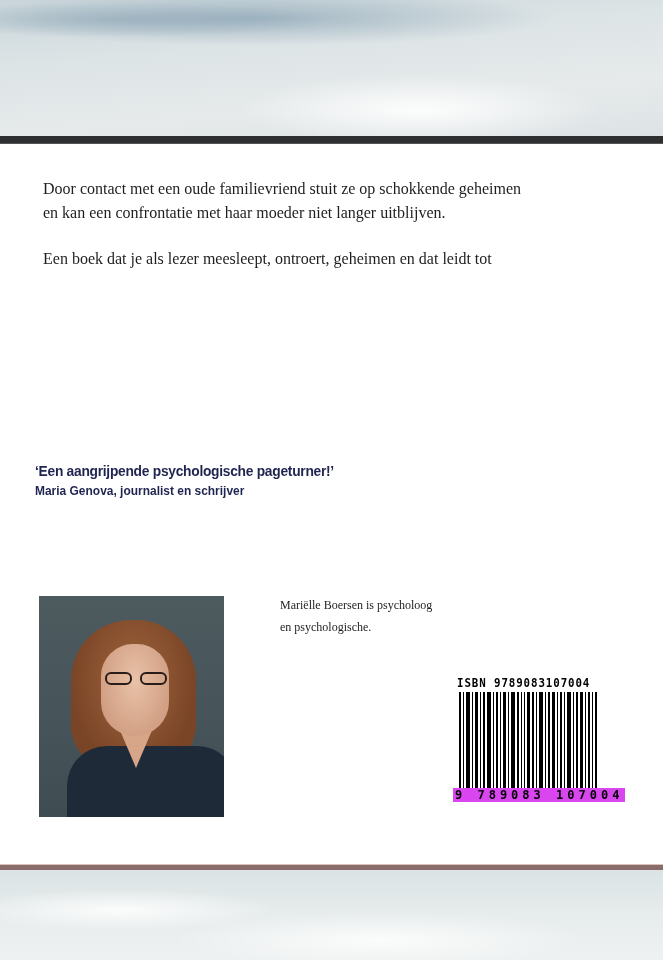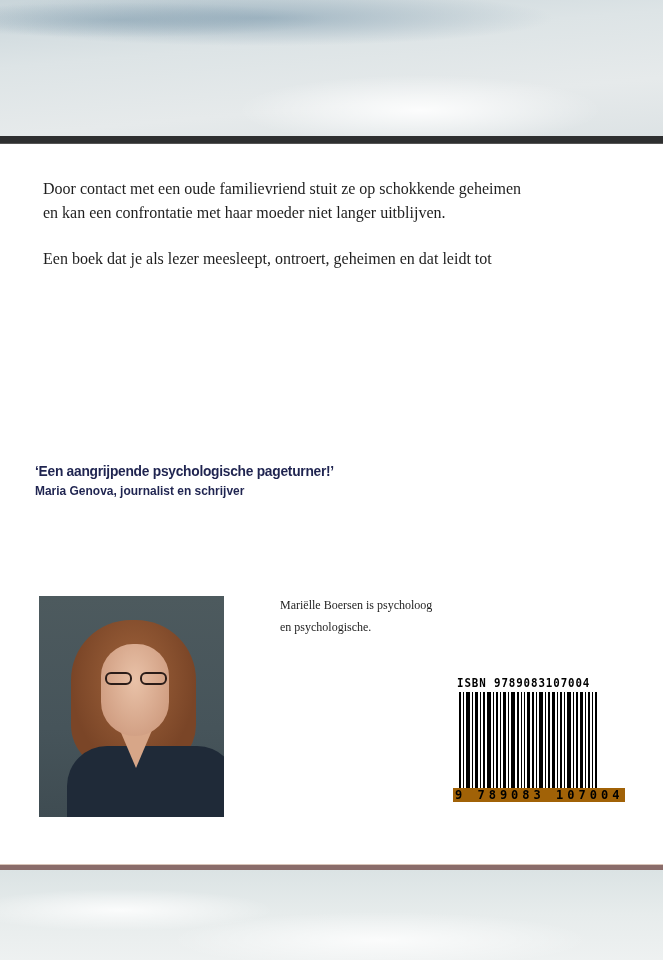--- a/index.html
+++ b/index.html
@@ -31,21 +31,21 @@
   .photo .glasses span { position: absolute; top: 0; width: 27px; height: 13px; border: 2.5px solid #2a1c18; border-radius: 6px; box-sizing: border-box; }
   .photo .glasses .l { left: 2px; } .photo .glasses .r { left: 37px; }
   .photo .body { position: absolute; left: 28px; top: 150px; width: 170px; height: 90px; border-radius: 40px 40px 0 0; background: #1f2a38; }
   .photo .neck { position: absolute; left: 80px; top: 132px; width: 34px; height: 40px; background: #d7a688; clip-path: polygon(0 0, 100% 0, 50% 100%); }
   .bio { position: absolute; left: 273px; top: 594px; color: #1e1e1e; font-size: 12px; line-height: 22px; margin-left: 7px; }
   .bio span { display: block; white-space: nowrap; }
   .barcode { position: absolute; left: 453px; top: 676px; width: 162px; height: 134px; }
   .barcode .isbn-top { position: absolute; left: 4px; top: 0; font-family: "DejaVu Sans Mono", monospace; font-size: 12px; font-weight: bold; letter-spacing: 1px; color: #000; white-space: nowrap; transform: scaleX(0.9); transform-origin: left; }
   .barcode .bars { position: absolute; left: 6px; top: 16px; width: 152px; height: 100px; display: flex; align-items: flex-start; }
   .barcode .bars i { display: block; background: #000; height: 100px; margin-right: 2px; }
-  .barcode .digits { position: absolute; left: 0; top: 112px; font-family: "DejaVu Sans Mono", monospace; font-size: 12px; font-weight: bold; color: #000; letter-spacing: 4px; white-space: nowrap; background: #a16207; padding: 0 2px; }
+  .barcode .digits { position: absolute; left: 0; top: 112px; font-family: "DejaVu Sans Mono", monospace; font-size: 12px; font-weight: bold; color: #000; letter-spacing: 4px; white-space: nowrap; background: #d946ef; padding: 0 2px; }
 </style>
 </head>
 <body>
 
 <div class="top-band"></div>
 <div class="top-line"></div>
 
 <div class="blurb">
   <p>
     <span class="line">Door contact met een oude familievriend stuit ze op schokkende geheimen</span>

